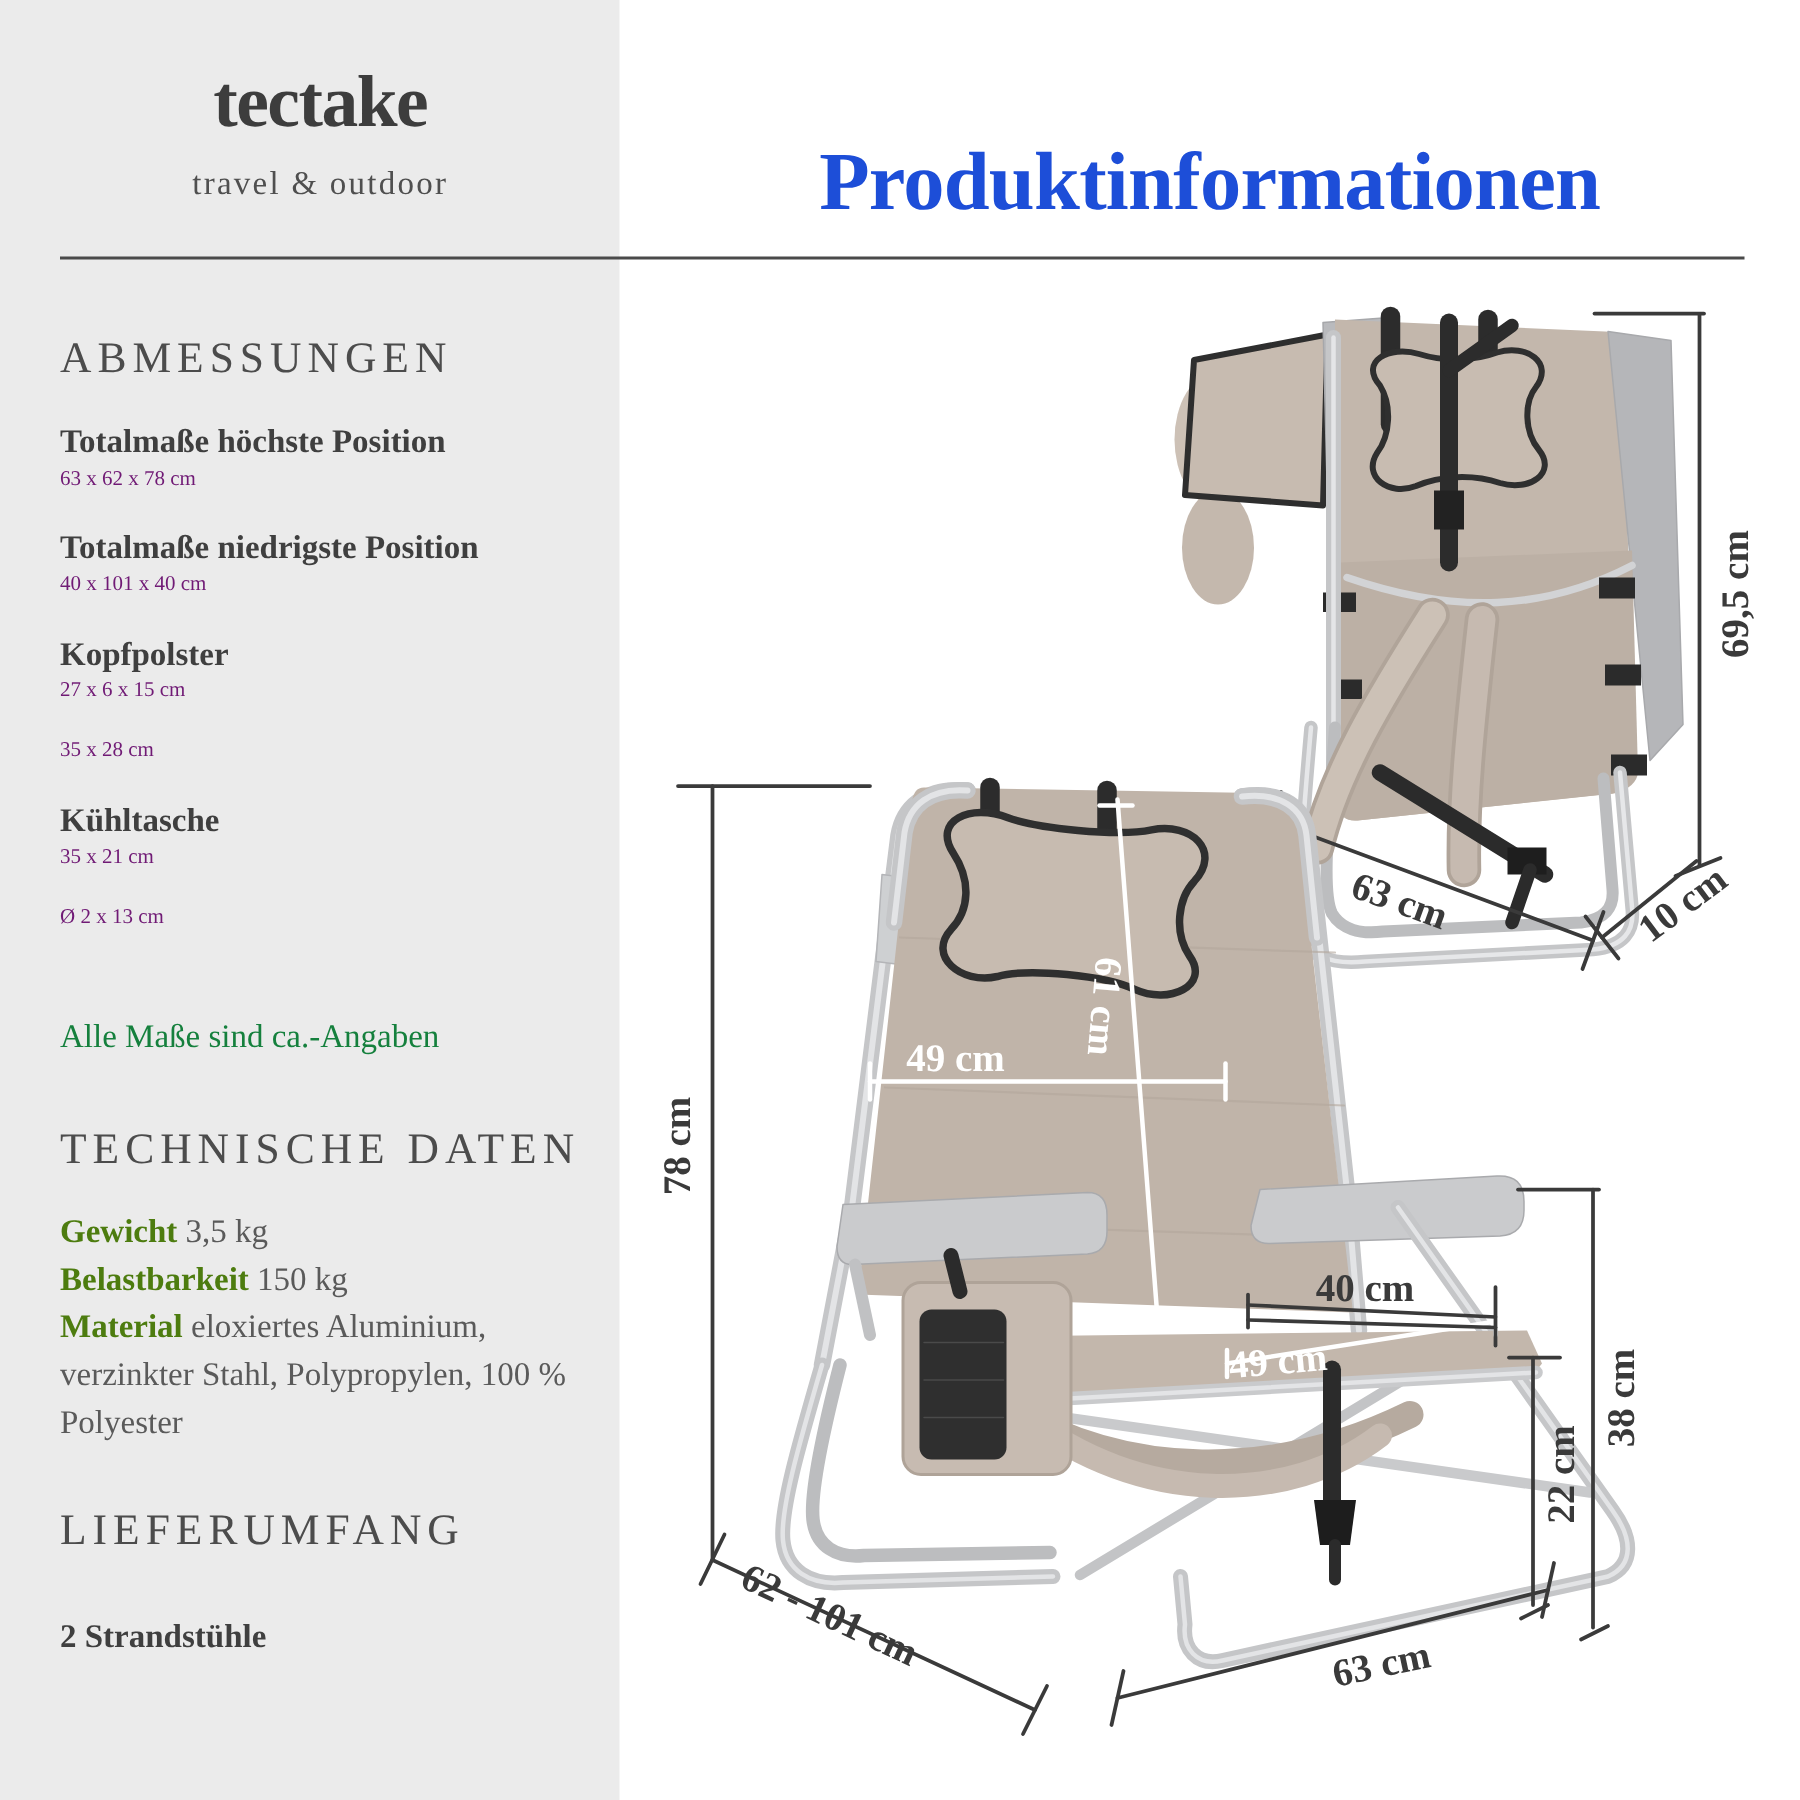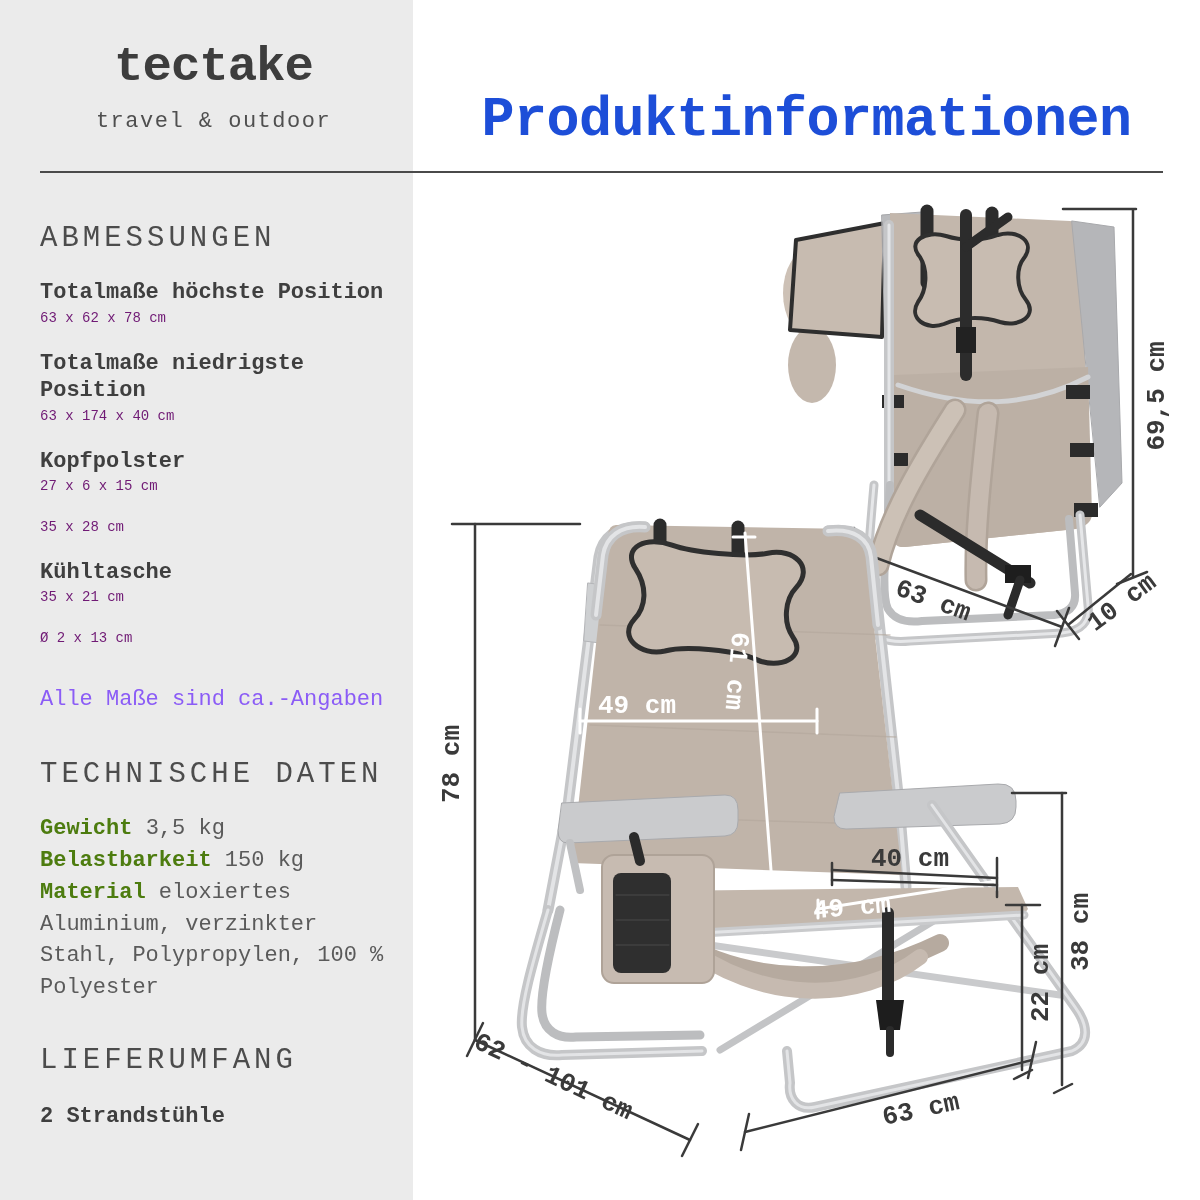--- a/index.html
+++ b/index.html
@@ -1,33 +1,33 @@
 <!DOCTYPE html>
 <html><head>
 <meta charset="utf-8">
 <style>
   html,body{margin:0;padding:0;background:#fff;}
   .page{position:relative;width:1200px;height:1200px;background:#ffffff;overflow:hidden;
-        font-family:Liberation Mono, monospace;color:#3f3f3f;}
+        font-family:Liberation Serif, serif;color:#3f3f3f;}
   
   .sidebar{position:absolute;left:0;top:0;width:413px;height:1200px;background:#ebebeb;
            box-sizing:border-box;padding:42px 26px 0 40px;}
   .logo{ text-align:center;margin-bottom:0;}
   .logo-brand{font-size:49px;font-weight:800;letter-spacing:-1px;color:#3d3d3d;line-height:1.05;}
   .logo-tagline{font-size:22px;font-weight:400;letter-spacing:1.5px;color:#4f4f4f;margin-top:16px;}
   .section-heading{font-size:29px;font-weight:400;letter-spacing:4px;color:#4c4c4c;}
   .h-abmessungen{margin-top:88px;margin-bottom:24px;}
   .spec{margin-bottom:23px;}
   .spec-label{font-size:22px;font-weight:700;color:#3f3f3f;line-height:1.24;}
   .spec-value{font-size:14px;font-weight:400;color:#701a75;line-height:1.24;margin-top:3px;}
-  .note{font-size:22px;color:#8b5cf6;margin-top:40px;}
+  .note{font-size:22px;color:#15803d;margin-top:57px;}
   .h-technik{margin-top:46px;margin-bottom:22px;}
   .tech{font-size:22px;color:#5a5a5a;line-height:1.45;max-width:345px;}
   .tech b{color:#4d7c0f;font-weight:700;}
-  .h-liefer{margin-top:40px;margin-bottom:22px;}
+  .h-liefer{margin-top:40px;margin-bottom:36px;}
   .liefer-item{font-size:22px;font-weight:700;color:#3f3f3f;line-height:1.6;}
   
   .main-title{position:absolute;left:413px;top:52px;width:787px;text-align:center;
               font-size:55px;font-weight:800;letter-spacing:-0.5px;color:#1d4ed8;}
   .title-rule{position:absolute;left:40px;top:171px;width:1123px;height:2px;background:#4a4a4a;}
   
   .illus{position:absolute;}
   
   .dl{position:absolute;font-size:26px;font-weight:600;color:#3a3a3a;white-space:nowrap;}
   .dl.white{color:#ffffff;}
@@ -44,21 +44,21 @@
     </div>
 
     <div class="section-heading h-abmessungen">ABMESSUNGEN</div>
 
     <div class="spec">
       <div class="spec-label">Totalmaße höchste Position</div>
       <div class="spec-value">63 x 62 x 78 cm</div>
     </div>
     <div class="spec">
       <div class="spec-label">Totalmaße niedrigste Position</div>
-      <div class="spec-value">63 x 174 x 40 cm</div>
+      <div class="spec-value">40 x 101 x 40 cm</div>
     </div>
     <div class="spec">
       <div class="spec-label">Kopfpolster</div>
       <div class="spec-value">27 x 6 x 15 cm</div>
     </div>
     <div class="spec">
       <div class="spec-value">35 x 28 cm</div>
     </div>
     <div class="spec">
       <div class="spec-label">Kühltasche</div>

